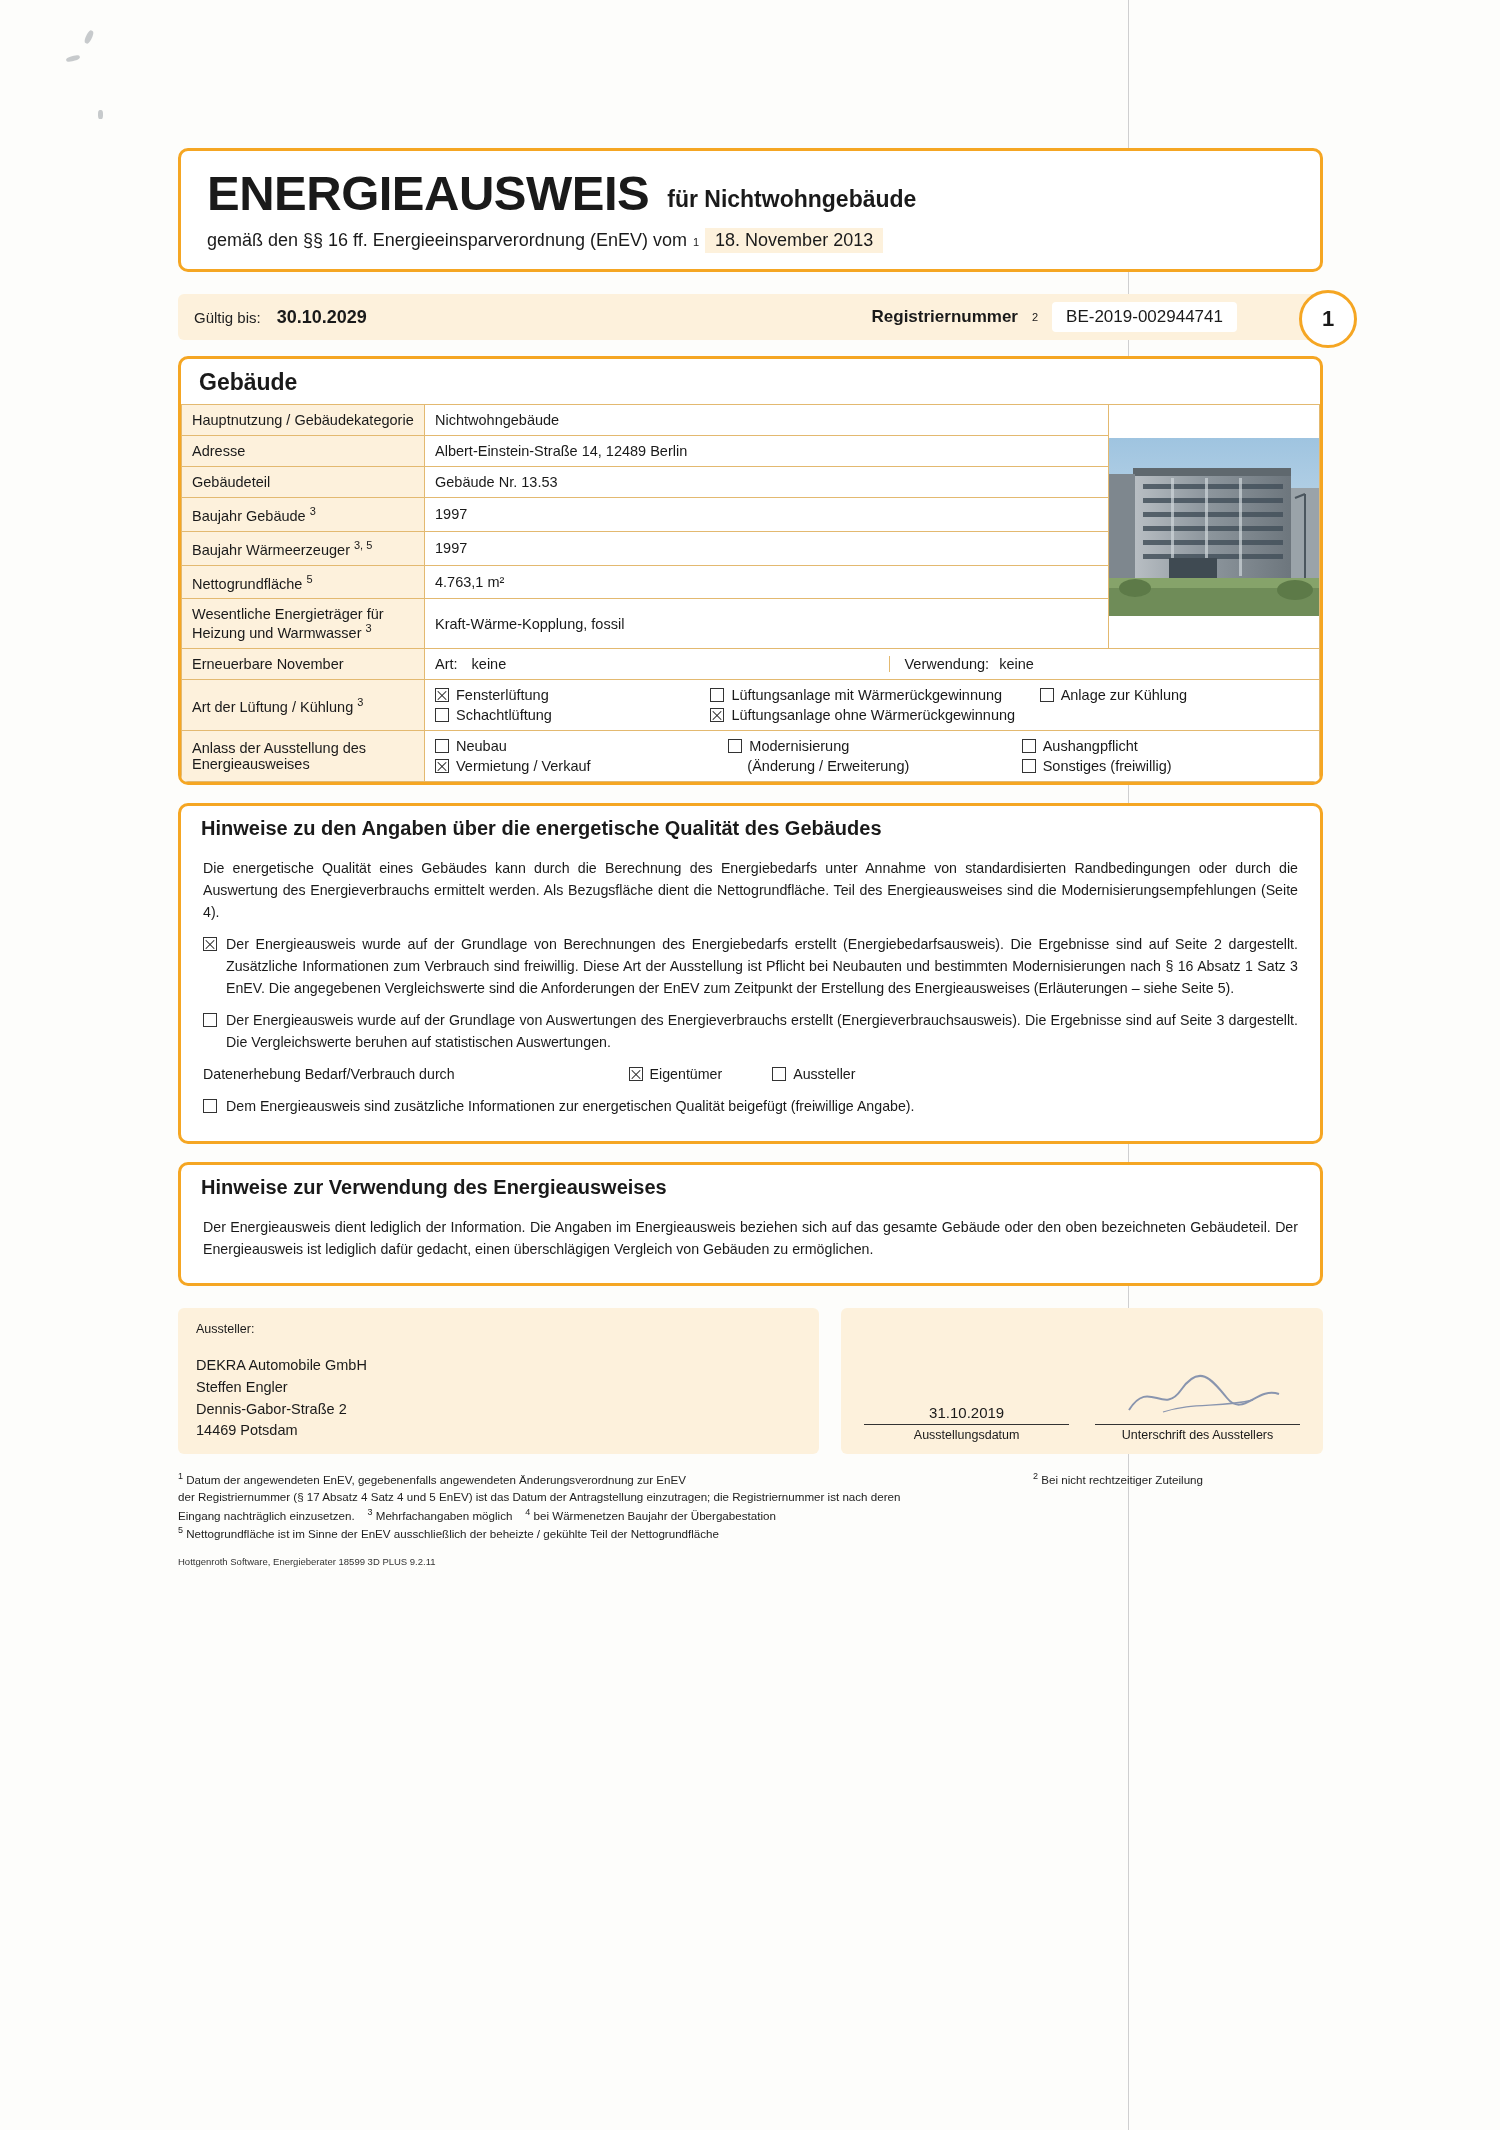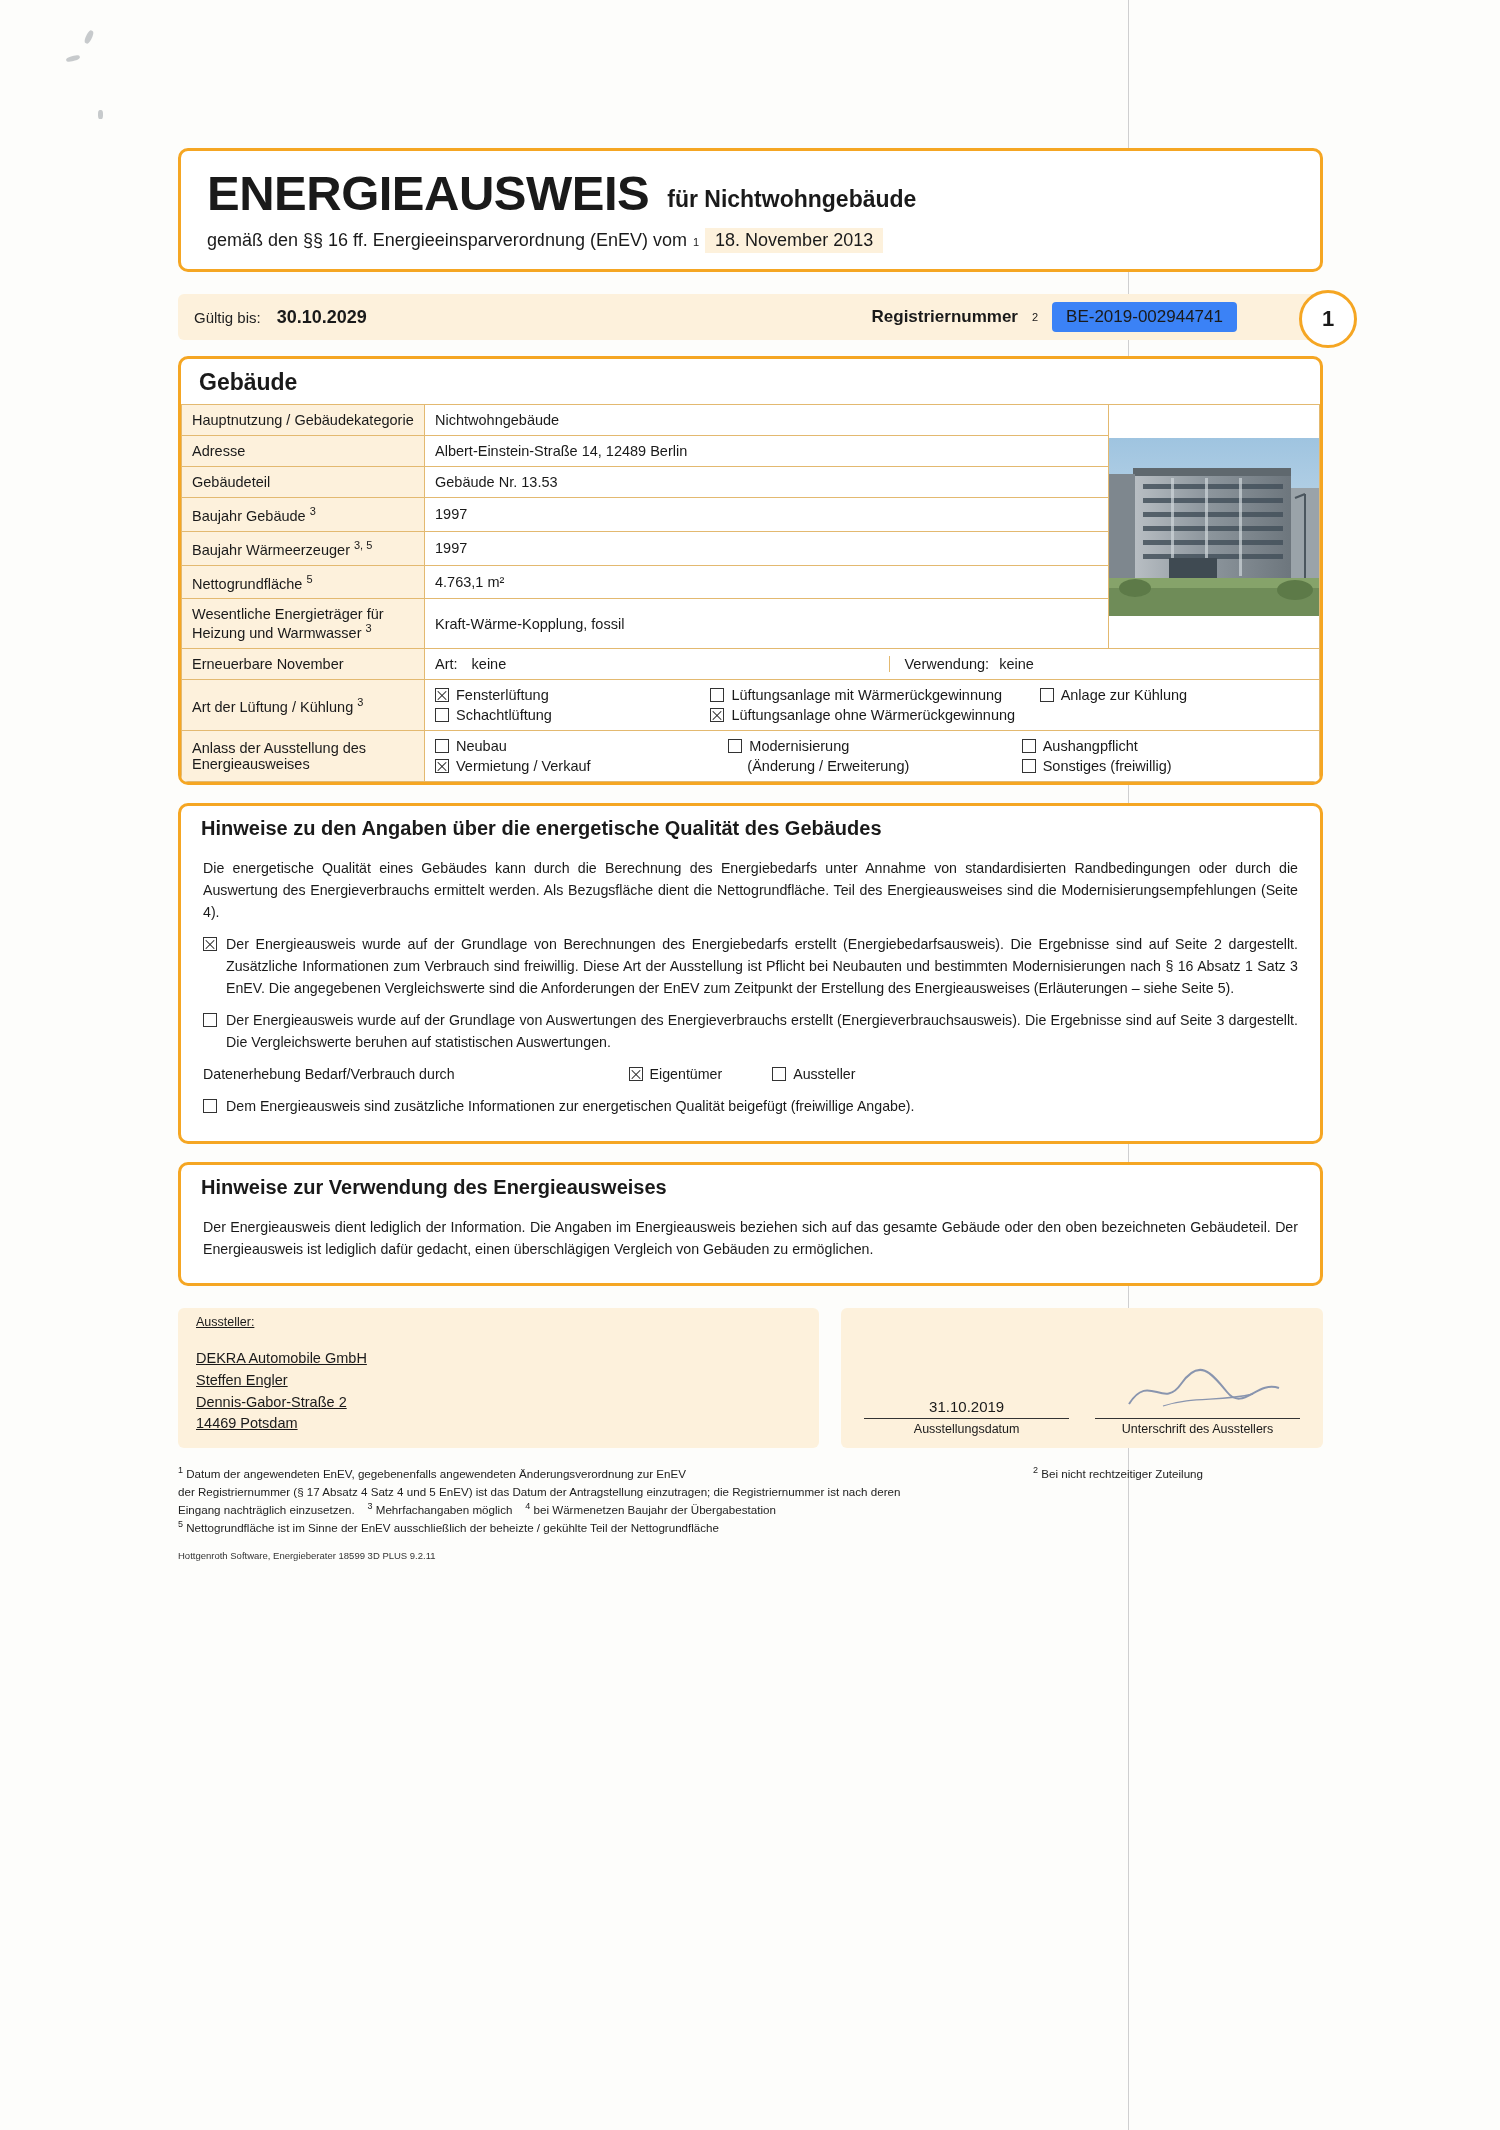--- a/index.html
+++ b/index.html
@@ -104,21 +104,21 @@
   }
   .regnr-wrap {
     margin-left: auto;
     display: flex;
     align-items: center;
     gap: 14px;
     padding-right: 70px;
   }
   .regnr-label { font-weight: bold; font-size: 17px; }
   .regnr-value {
-    background: #3b82f6;
+    background: #ffffff;
     border-radius: 4px;
     padding: 5px 14px;
     font-size: 17px;
   }
   .page-circle {
     position: absolute;
     right: -34px;
     top: -4px;
     width: 52px;
     height: 52px;
@@ -231,24 +231,23 @@
     margin-top: 22px;
   }
   .aus-left, .aus-right {
     background: #fdf1dc;
     border-radius: 6px;
     box-sizing: border-box;
     min-height: 140px;
   }
   .aus-left {
     width: 56%;
-    padding: 5px 18px;
+    padding: 12px 18px;
     font-size: 14.5px;
     line-height: 1.5;
-    text-decoration: underline;
   }
   .aus-left .small { font-size: 12.5px; margin-bottom: 16px; }
   .aus-right {
     flex: 1;
     padding: 12px 18px;
     position: relative;
     display: flex;
     align-items: flex-end;
     justify-content: space-around;
     gap: 16px;

